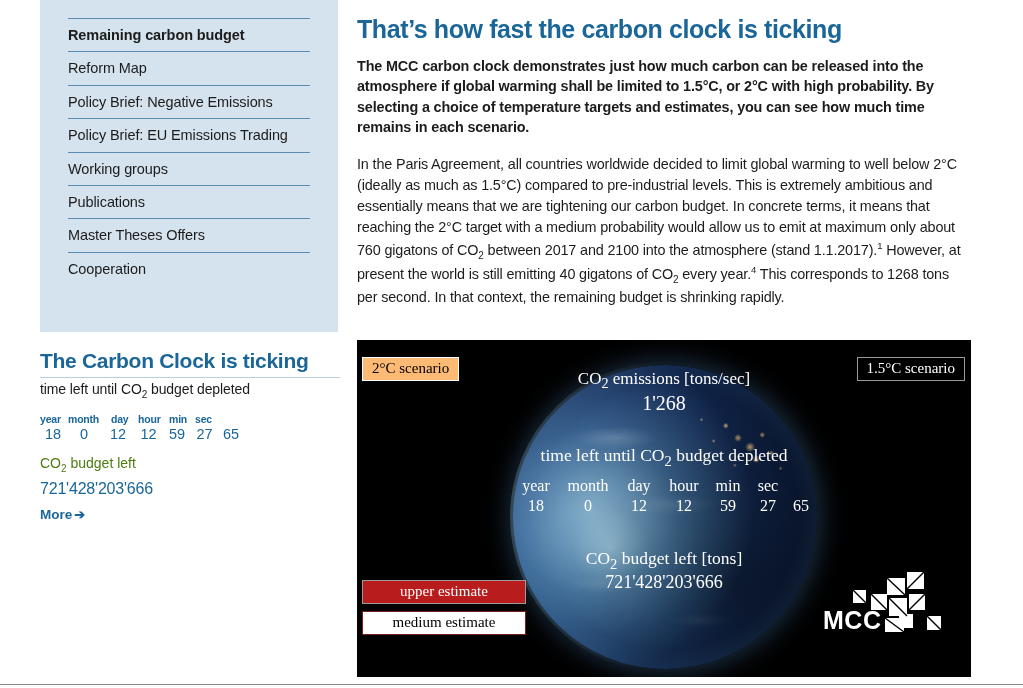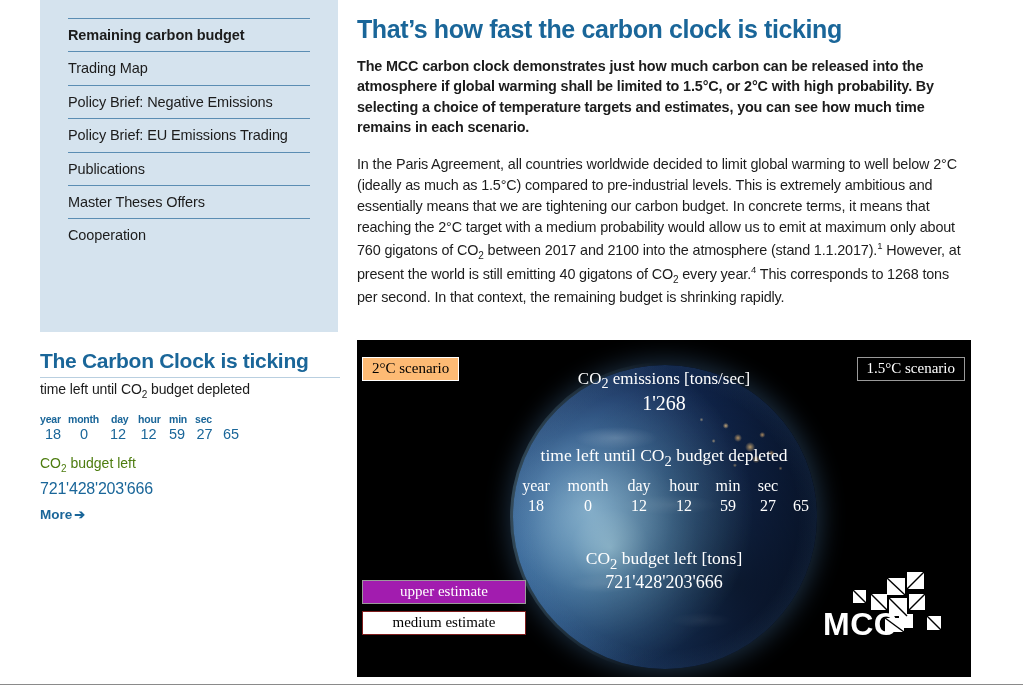--- a/index.html
+++ b/index.html
@@ -228,54 +228,55 @@
   .est-btn {
     position: absolute;
     left: 5px;
     width: 164px;
     font-family: "Liberation Serif", serif;
     font-size: 15px;
     text-align: center;
     padding: 2px 0 3px 0;
     cursor: pointer;
   }
-  .est-btn.inactive { background: #a21caf; color: #ffffff; border: 1px solid #9a9a9a; }
+  .est-btn.inactive { background: #b91c1c; color: #ffffff; border: 1px solid #9a9a9a; }
   .est-btn.active   { background: #ffffff; color: #000000; border: 1px solid #7f1d1d; }
   #btn-upper  { top: 240px; }
   #btn-medium { top: 271px; }
   #btn-lower  { top: 302px; }
 
   #mcc-logo {
     position: absolute; right: 8px; top: 228px;
     width: 140px; height: 80px;
   }
   #mcc-word {
     position: absolute; left: 0; top: 38px;
     color: #ffffff; font-family: "Liberation Sans", sans-serif;
-    font-weight: bold; font-size: 32px; letter-spacing: 0.5px;
+    font-weight: bold; font-size: 25px; letter-spacing: 0.5px;
   }
 
   #bottom-rule {
     position: absolute;
     left: 0; top: 684px;
     width: 1023px; height: 1px;
     background: #8a8a8a;
   }
 </style>
 </head>
 <body>
 
 <div id="page">
 
   <nav id="sidebar">
     <ul class="nav-list">
       <li class="nav-item active"><span>Remaining carbon budget</span></li>
-      <li class="nav-item"><span>Trading Map</span></li>
+      <li class="nav-item"><span>Reform Map</span></li>
       <li class="nav-item"><span>Policy Brief: Negative Emissions</span></li>
       <li class="nav-item"><span>Policy Brief: EU Emissions Trading</span></li>
+      <li class="nav-item"><span>Working groups</span></li>
       <li class="nav-item"><span>Publications</span></li>
       <li class="nav-item"><span>Master Theses Offers</span></li>
       <li class="nav-item last"><span>Cooperation</span></li>
     </ul>
   </nav>
 
   <section id="clock-widget">
     <h2 id="cc-title">The Carbon Clock is ticking</h2>
 
     <p class="cc-sub"><span>time left until CO</span><sub>2</sub><span> budget depleted</span></p>

